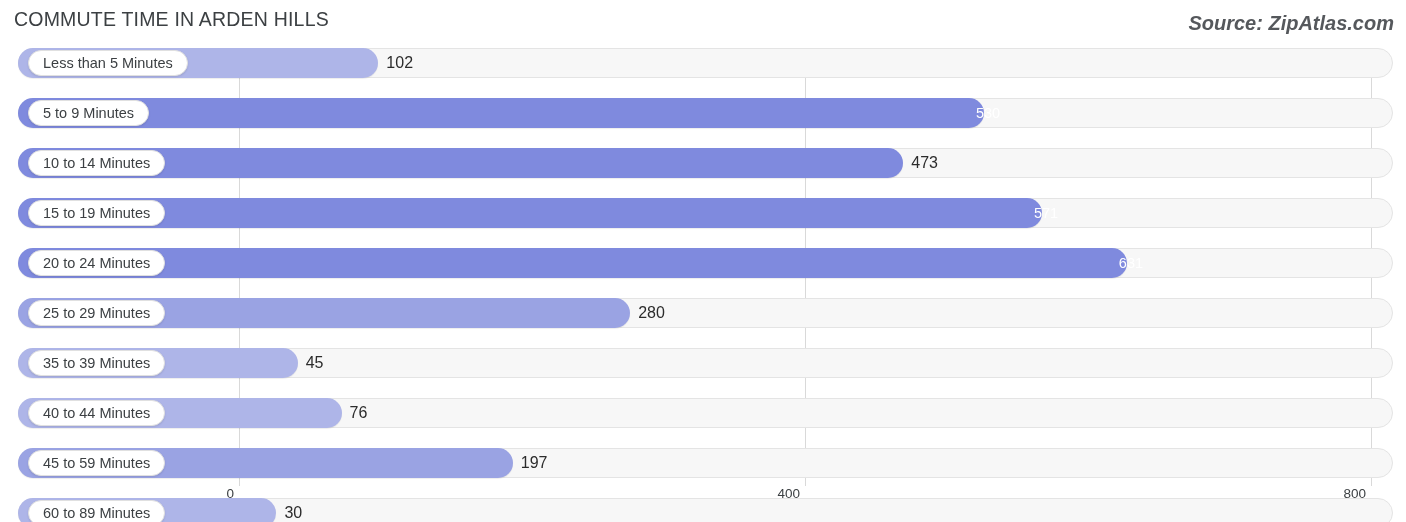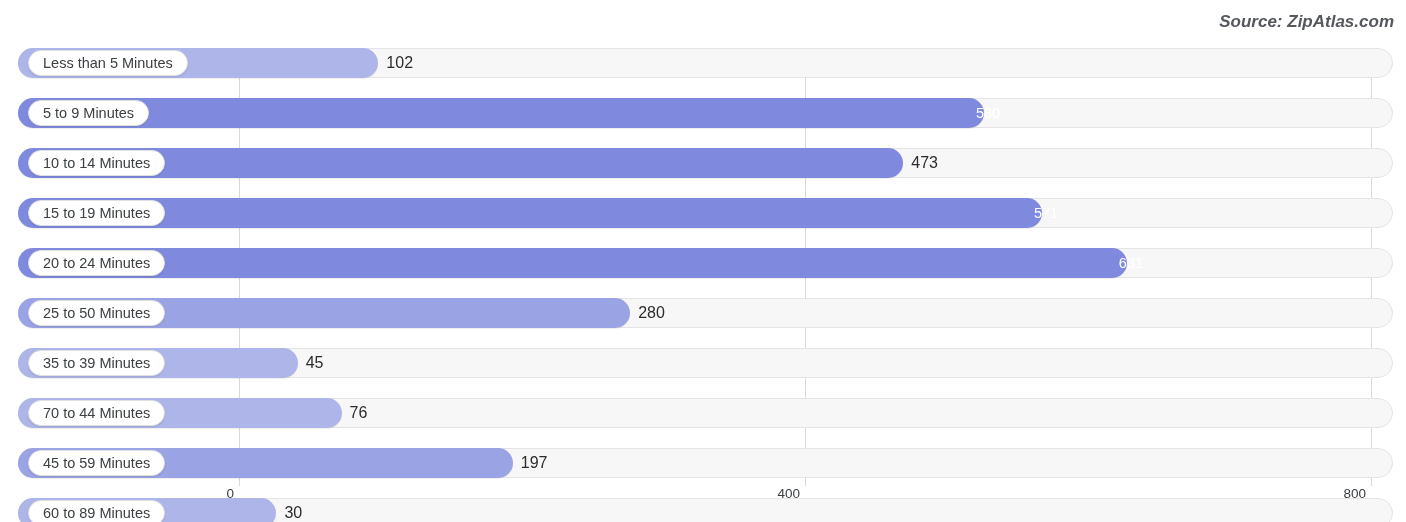--- a/index.html
+++ b/index.html
@@ -25,21 +25,21 @@
     font-size: 19.5px;
     letter-spacing: 0.2px;
     color: #3c4043;
     font-weight: 400;
     white-space: nowrap;
   }
   #source-note {
     position: absolute;
     right: 12px;
     top: 12px;
-    font-size: 17px;
+    font-size: 20px;
     font-style: italic;
     font-weight: bold;
     color: #55585c;
     white-space: nowrap;
   }
 
   
   #plot {
     position: absolute;
     left: 0;
@@ -149,20 +149,21 @@
     color: #3c4043;
     transform: translateX(-100%);
     white-space: nowrap;
   }
 </style>
 </head>
 <body>
 
 <div id="page">
 
+  <div id="chart-title">COMMUTE TIME IN ARDEN HILLS</div>
   <div id="source-note">Source: ZipAtlas.com</div>
 
   <div id="plot">
     <div id="gridlines">
         <div class="gridline" style="left: 239px;"></div>
         <div class="gridline" style="left: 805px;"></div>
         <div class="gridline" style="left: 1371px;"></div>
       </div>
     <div id="rows">
         <div class="row">
@@ -191,33 +192,33 @@
         </div>
         <div class="row">
           <div class="track"></div>
           <div class="bar" style="width: 1108.87px;"></div>
           <div class="pill">20 to 24 Minutes</div>
           <div class="val-in" style="left: 1078.87px;">631</div>
         </div>
         <div class="row">
           <div class="track"></div>
           <div class="bar mid" style="width: 612.2px;"></div>
-          <div class="pill">25 to 50 Minutes</div>
+          <div class="pill">25 to 29 Minutes</div>
           <div class="val-out" style="left: 638.2px;">280</div>
         </div>
         <div class="row">
           <div class="track"></div>
           <div class="bar light" style="width: 279.675px;"></div>
           <div class="pill">35 to 39 Minutes</div>
           <div class="val-out" style="left: 305.675px;">45</div>
         </div>
         <div class="row">
           <div class="track"></div>
           <div class="bar light" style="width: 323.54px;"></div>
-          <div class="pill">70 to 44 Minutes</div>
+          <div class="pill">40 to 44 Minutes</div>
           <div class="val-out" style="left: 349.54px;">76</div>
         </div>
         <div class="row">
           <div class="track"></div>
           <div class="bar mid" style="width: 494.755px;"></div>
           <div class="pill">45 to 59 Minutes</div>
           <div class="val-out" style="left: 520.755px;">197</div>
         </div>
         <div class="row">
           <div class="track"></div>

